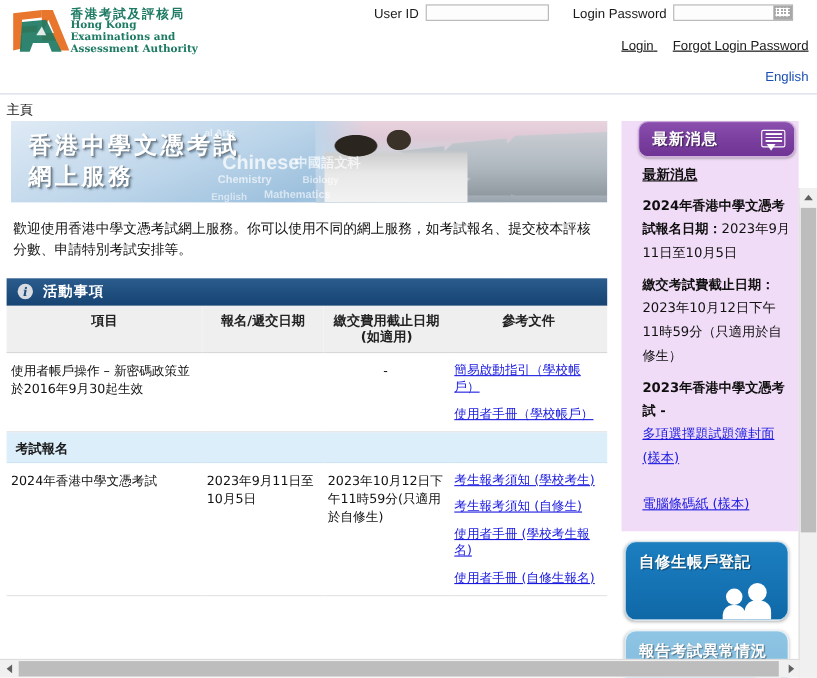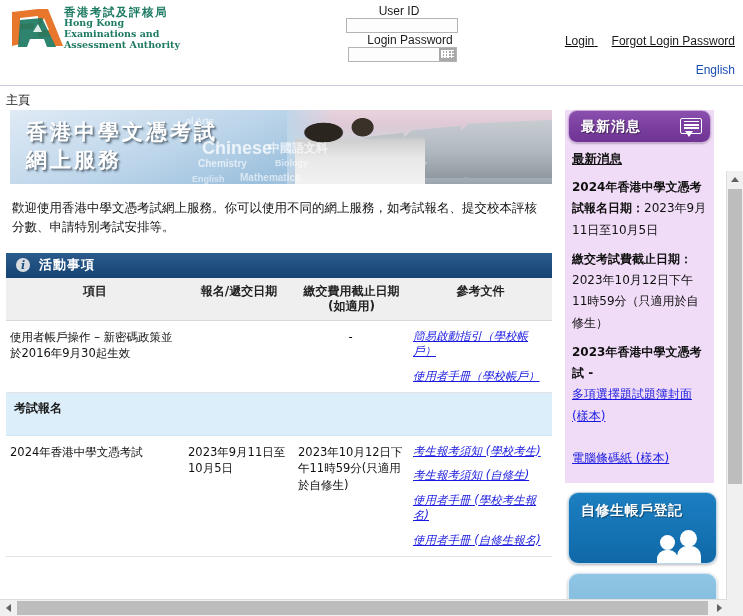--- a/index.html
+++ b/index.html
@@ -58,21 +58,20 @@
   }
 
   .login-row {
     position: absolute;
     left: 340px;
     top: 4px;
     display: flex;
     align-items: center;
     font-size: 12px;
     color: #222;
-    flex-direction: column;
   }
   .login-row .lbl {
     font-size: 12px;
     color: #1a1a1a;
     white-space: nowrap;
   }
   .txt-input {
     margin-left: 6px;
     height: 15px;
     border: 1px solid #b4b4b4;
@@ -321,43 +320,43 @@
     vertical-align: top;
     line-height: 1.45;
     border-bottom: 1px solid #e3e3e3;
   }
   .tbl td.c-center { text-align: center; }
   .tbl tr.group-row td {
     background: #ddeefb;
     font-size: 12px;
     font-weight: bold;
     color: #1a1a1a;
-    padding: 7px 4px 17px 8px;
+    padding: 7px 4px 2px 8px;
     border-bottom: 1px solid #cfe4f4;
   }
   .tbl a {
     color: #1a1ae0;
     text-decoration: underline;
     font-size: 11.5px;
-    font-style: italic;
   }
   .doc-list a { display: block; margin-bottom: 9px; line-height: 1.35; }
   .doc-list a:last-child { margin-bottom: 0; }
 
   .col-item { width: 178px; }
   .col-date { width: 110px; }
   .col-fee  { width: 115px; }
   .col-doc  { width: 143px; }
 
   
   .news-panel {
     background: #f1dcf7;
     width: 149px;
     padding-bottom: 8px;
     position: relative;
+    padding-left: 12px;
   }
   .news-header {
     margin: 0 3px;
     height: 33px;
     border-radius: 9px;
     background: linear-gradient(to bottom, #8b4fae 0%, #7b3fa0 50%, #6f3493 100%);
     border: 1px solid #caa9da;
     box-shadow: 0 1px 2px rgba(0,0,0,.25);
     display: flex;
     align-items: center;
@@ -719,20 +718,21 @@
         <span class="svc-label">自修生帳戶登記</span>
         <span class="icon-people">
           <span class="h1"></span>
             <span class="h2"></span>
             <span class="b1"></span>
             <span class="b2"></span>
         </span>
       </div>
 
       <div class="svc svc-lblue">
+        <span class="svc-label">報告考試異常情況</span>
         <span class="icon-person-doc">
           <span class="pg"></span>
         </span>
       </div>
 
     </div>
   </div>
 
   <div class="vscroll">
     <div class="btn">

